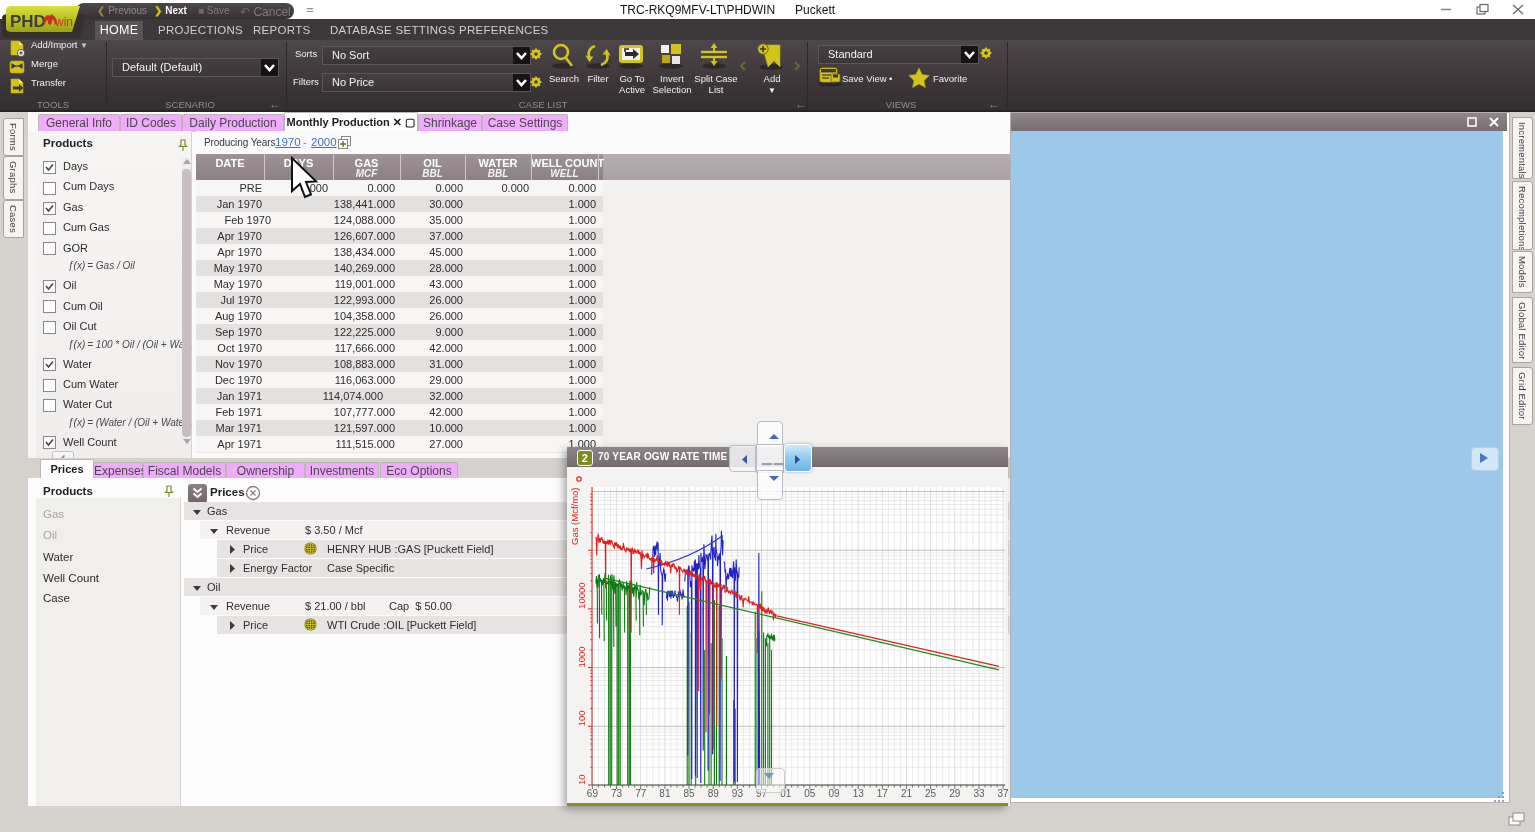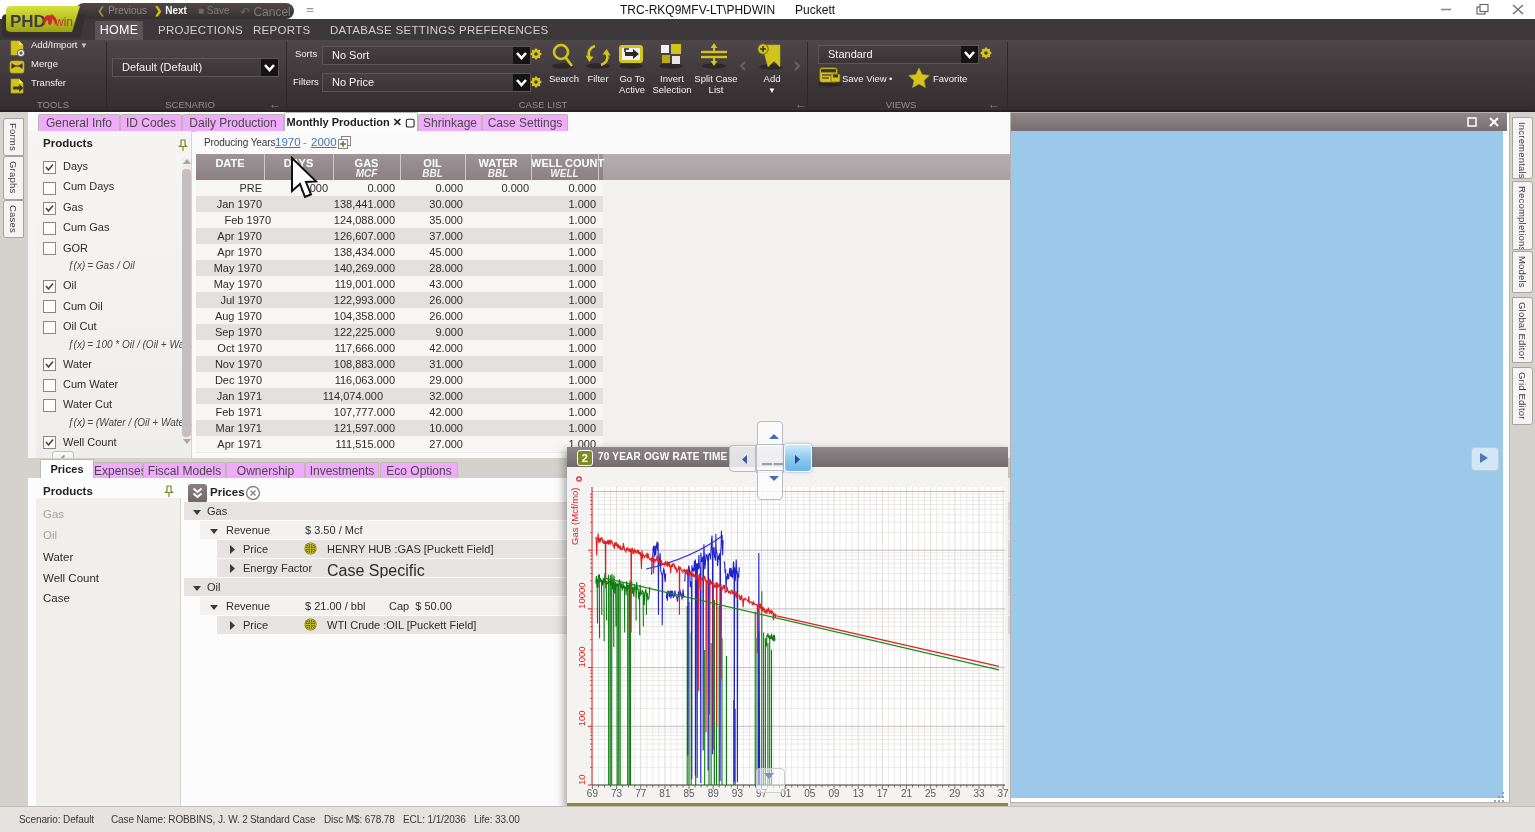--- a/index.html
+++ b/index.html
@@ -579,21 +579,21 @@
         </span>
         <span class="ab" style="left:110px;top:3px;font-size:11px;color:#2e2c2c">HENRY HUB :GAS [Puckett Field]</span>
       </div>
  <div class="ab" style="left:189px;top:447px;width:793px;height:18px;background:#e6e3e2">
         <span class="ab" style="left:12px;top:5px">
           <svg width="7" height="9">
             <path d="M1 0 L6 4.5 L1 9 Z" fill="#3c3a3a"></path>
           </svg>
         </span>
         <span class="ab" style="left:26px;top:3px;font-size:11px;color:#2e2c2c">Energy Factor</span>
-        <span class="ab" style="left:110px;top:3px;font-size:16px;color:#2e2c2c">Case Specific</span>
+        <span class="ab" style="left:110px;top:3px;font-size:11px;color:#2e2c2c">Case Specific</span>
       </div>
  <div class="ab" style="left:156px;top:466px;width:826px;height:18px;background:#e6e3e2">
         <span class="ab" style="left:9px;top:6px">
           <svg width="9" height="8">
             <path d="M0 2 L8 2 L4 7 Z" fill="#3c3a3a"></path>
           </svg>
         </span>
         <span class="ab" style="left:23px;top:3px;font-size:11px;color:#2e2c2c">Oil</span>
       </div>
  <div class="ab" style="left:172px;top:485px;width:810px;height:18px;background:#f4f2f1">
@@ -967,20 +967,12 @@
 
 <svg class="ab" style="left:289px;top:156px" width="30" height="46" viewBox="0 0 15 23">
 <path d="M1.5 1 L1.5 17.5 L5.5 14 L8 20.5 L11 19.2 L8.5 13 L13.5 12.7 Z" fill="#fff" stroke="#111" stroke-width="1"></path>
 </svg>
 
 <svg class="ab" style="left:1506px;top:810px" width="22" height="18">
       <rect x="3" y="7" width="11" height="8" fill="#fdfdfd" stroke="#8a8a8a"></rect>
       <rect x="7" y="3" width="11" height="8" fill="#fdfdfd" stroke="#8a8a8a"></rect>
     </svg>
 
-<div class="ab" id="statusbar">
- <span class="st" style="left:19px">Scenario: Default</span>
- <span class="st" style="left:111px">Case Name: ROBBINS, J. W. 2</span>
- <span class="st" style="left:250px">Standard Case</span>
- <span class="st" style="left:324px">Disc M$: 678.78</span>
- <span class="st" style="left:403px">ECL: 1/1/2036</span>
- <span class="st" style="left:474px">Life: 33.00</span>
-</div>
 </div>
 </body></html>

